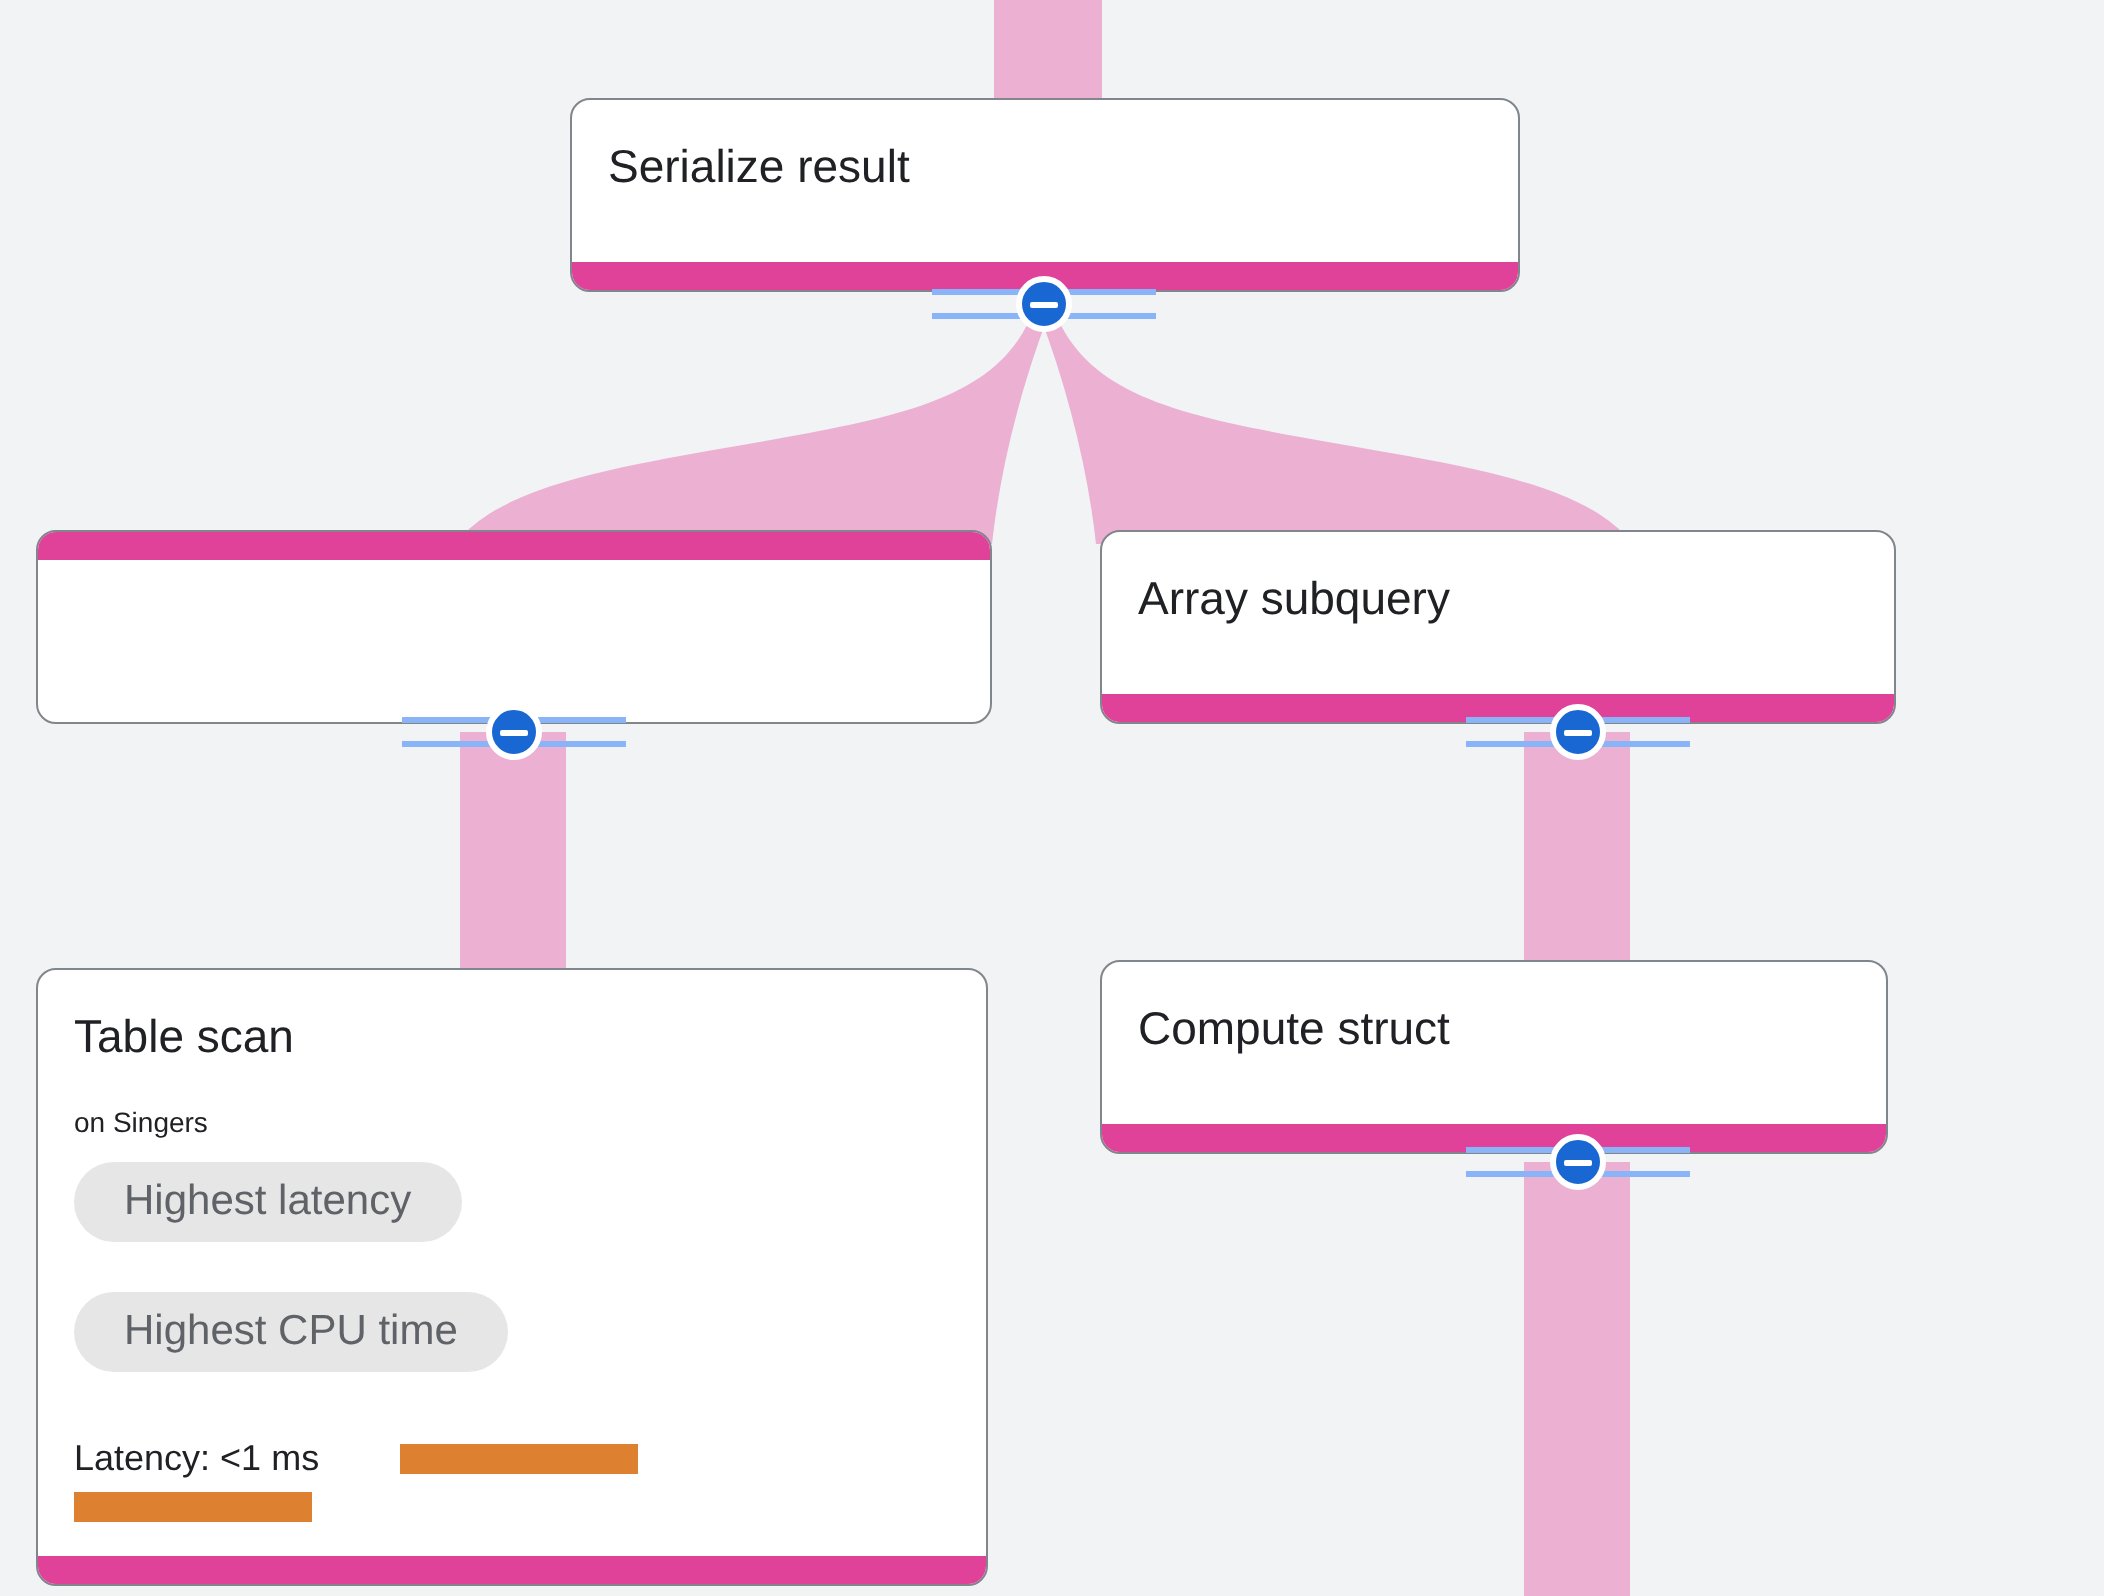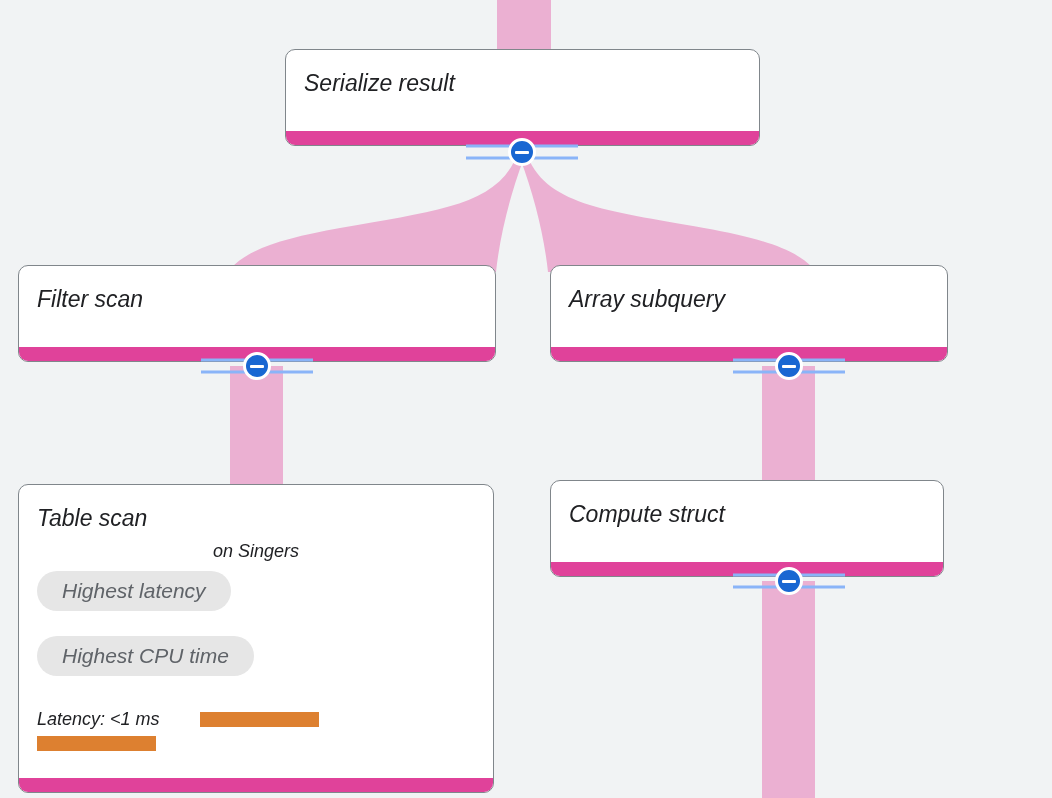--- a/index.html
+++ b/index.html
@@ -17,41 +17,39 @@
   
   .node{
     position:absolute;
     background:#ffffff;
     border:1px solid #80868B;
     border-radius:10px;
     box-sizing:border-box;
     overflow:hidden;
     display:flex;
     flex-direction:column;
-    font-style:italic;
   }
   .node-body{
     flex:1 1 auto;
     padding:18px 18px 8px 18px;
     box-sizing:border-box;
   }
   .node-title{
     font-size:23px;
     line-height:30px;
     color:#202124;
     letter-spacing:0px;
     white-space:nowrap;
   }
   .node-sub{
-    font-size:18px;
+    font-size:14px;
     line-height:25px;
     color:#202124;
-    margin-top:6px;
-    white-space:nowrap;
-    text-align:center;
+    margin-top:16px;
+    white-space:nowrap;
   }
   .chips{margin-top:7px;}
   .chip{
     display:inline-block;
     background:#E6E6E6;
     color:#5F6368;
     font-size:21px;
     line-height:22px;
     padding:9px 25px;
     border-radius:22px;
@@ -133,23 +131,20 @@
       <path d="M 762 366 L 815 366 L 815 482 L 762 482 Z" fill="#EBB0D2"></path>
       <path d="M 762 581 L 815 581 L 815 808 L 762 808 Z" fill="#EBB0D2"></path>
     </svg>
 <div class="node" style="left: 285px; top: 49px; width: 475px; height: 97px;">
       <div class="node-body">
         <div class="node-title">Serialize result</div>
       </div>
       <div class="node-accent"></div>
     </div>
     <div class="node" style="left: 18px; top: 265px; width: 478px; height: 97px;">
-      <div class="node-body">
-        <div class="node-title">Filter scan</div>
-      </div>
       <div class="node-accent"></div>
     </div>
     <div class="node" style="left: 550px; top: 265px; width: 398px; height: 97px;">
       <div class="node-body">
         <div class="node-title">Array subquery</div>
       </div>
       <div class="node-accent"></div>
     </div>
     <div class="node" style="left: 18px; top: 484px; width: 476px; height: 309px;">
       <div class="node-body">

